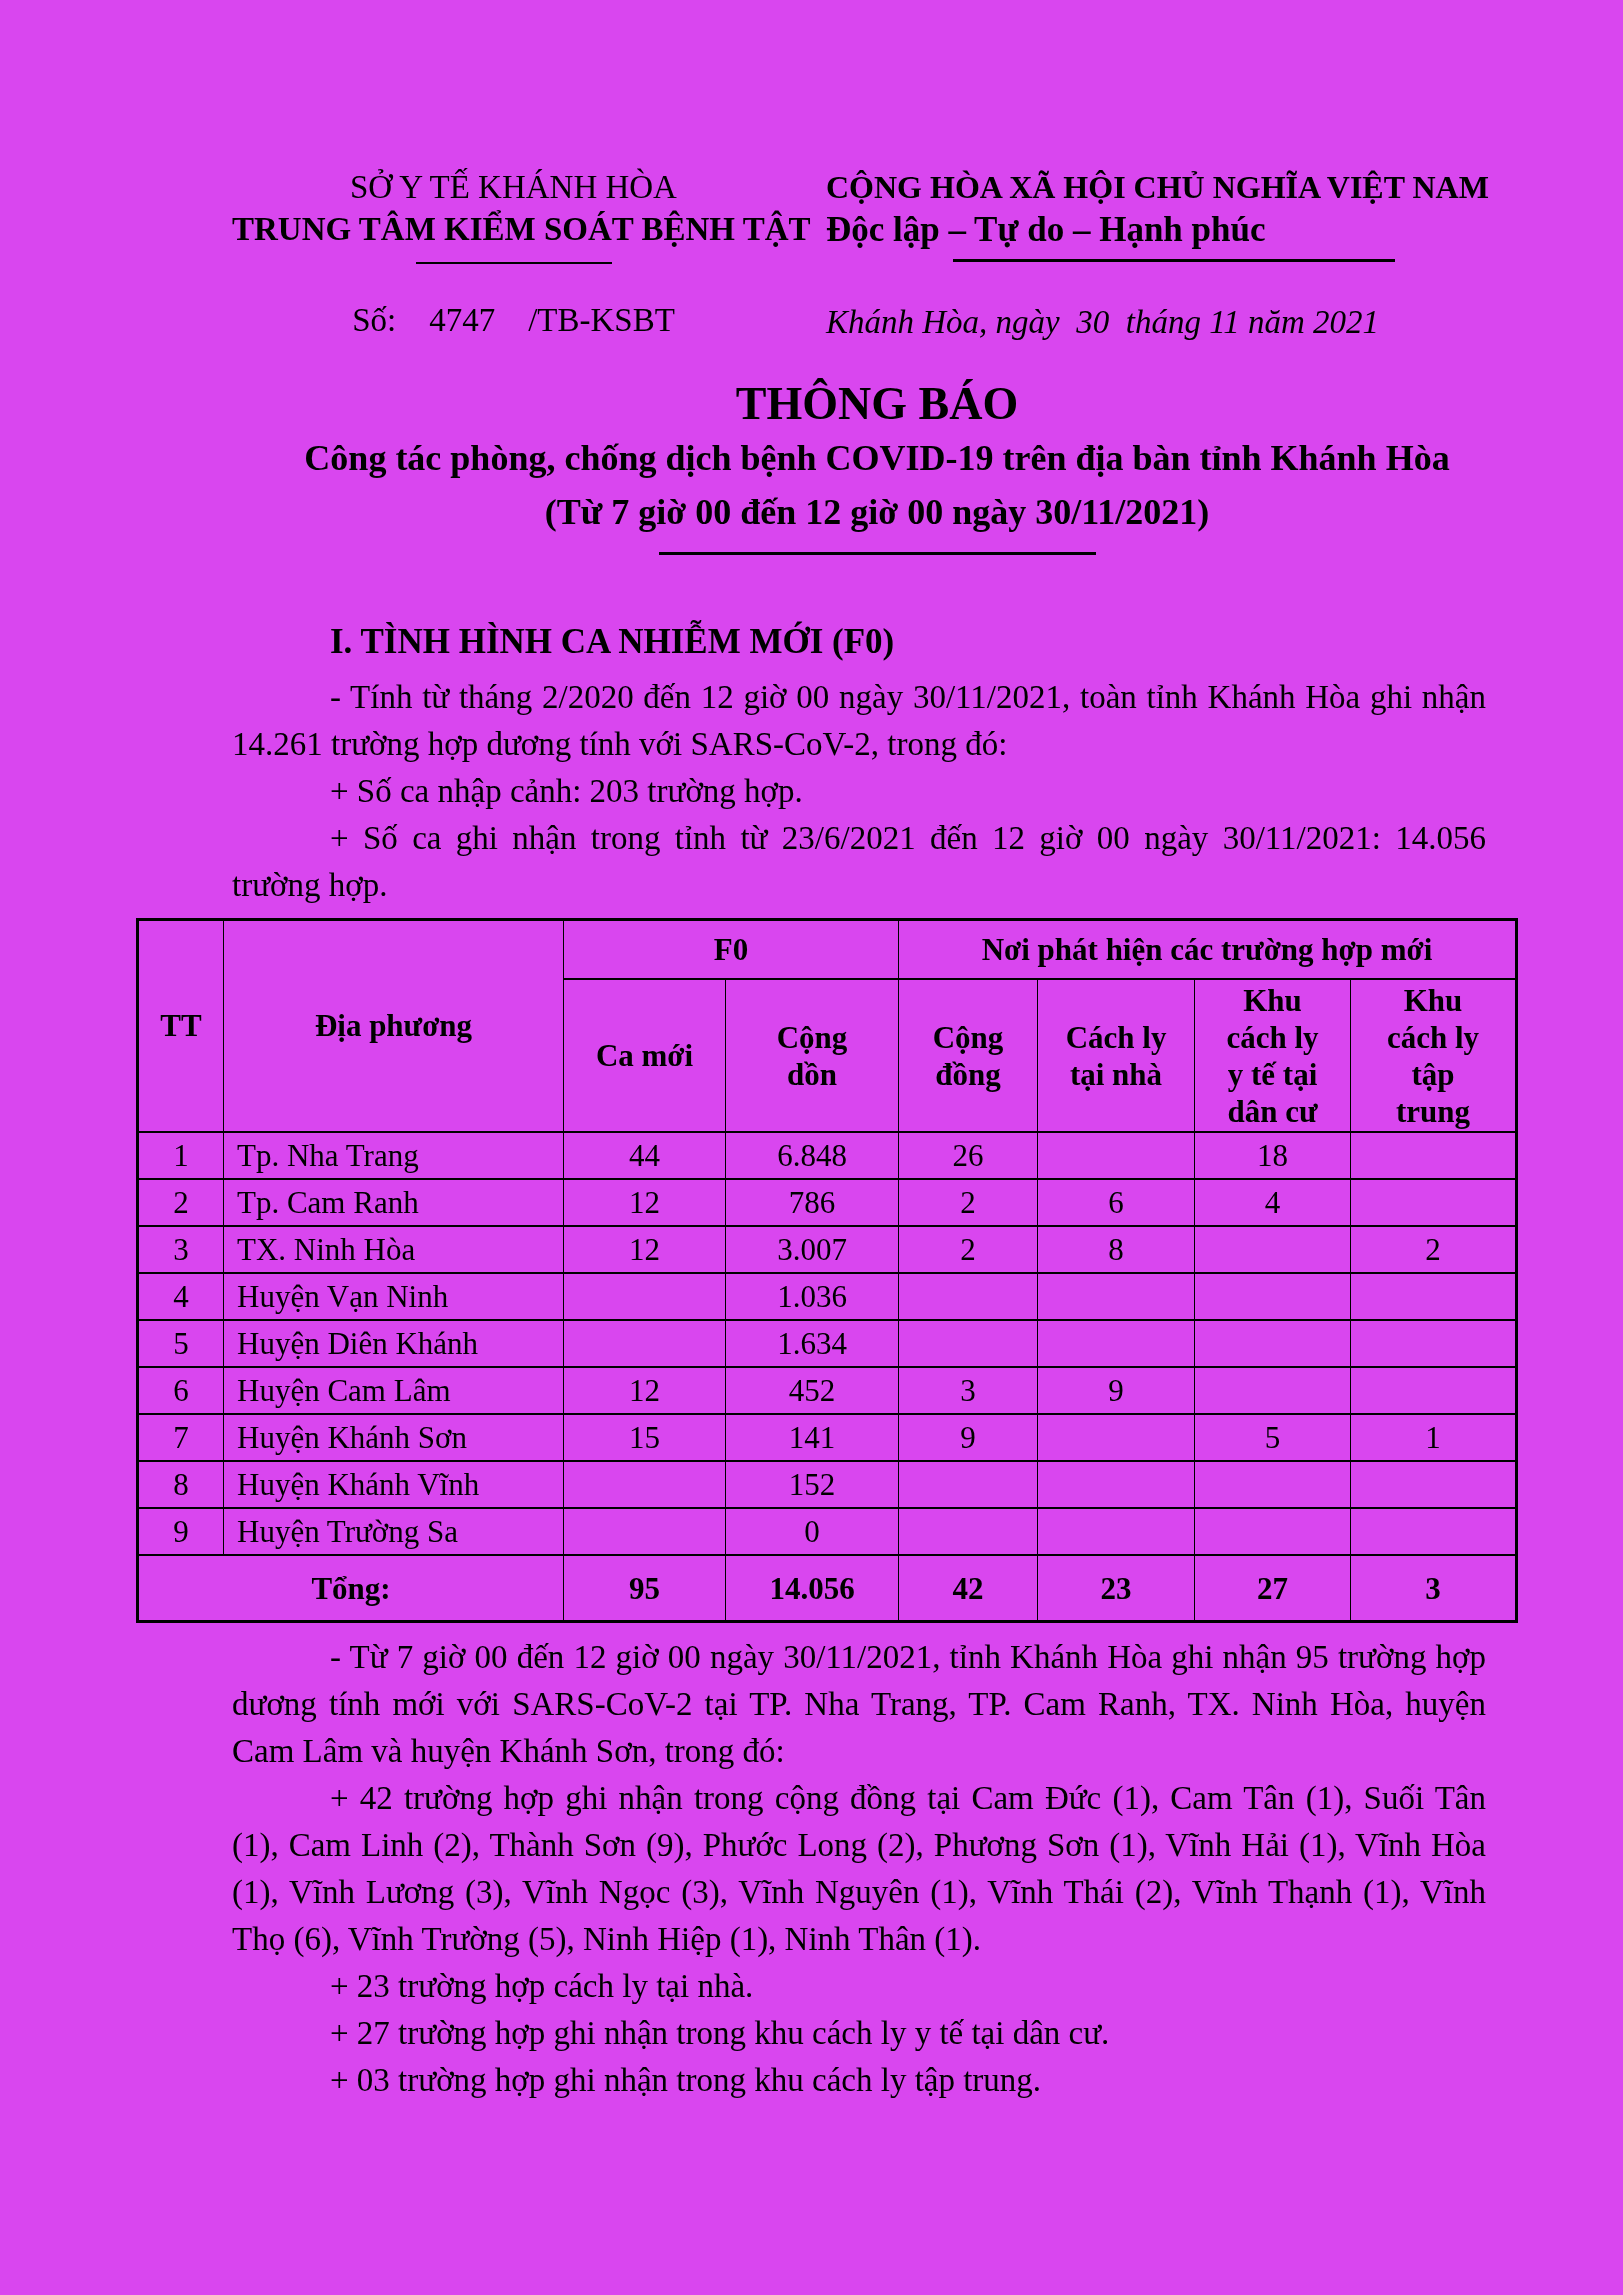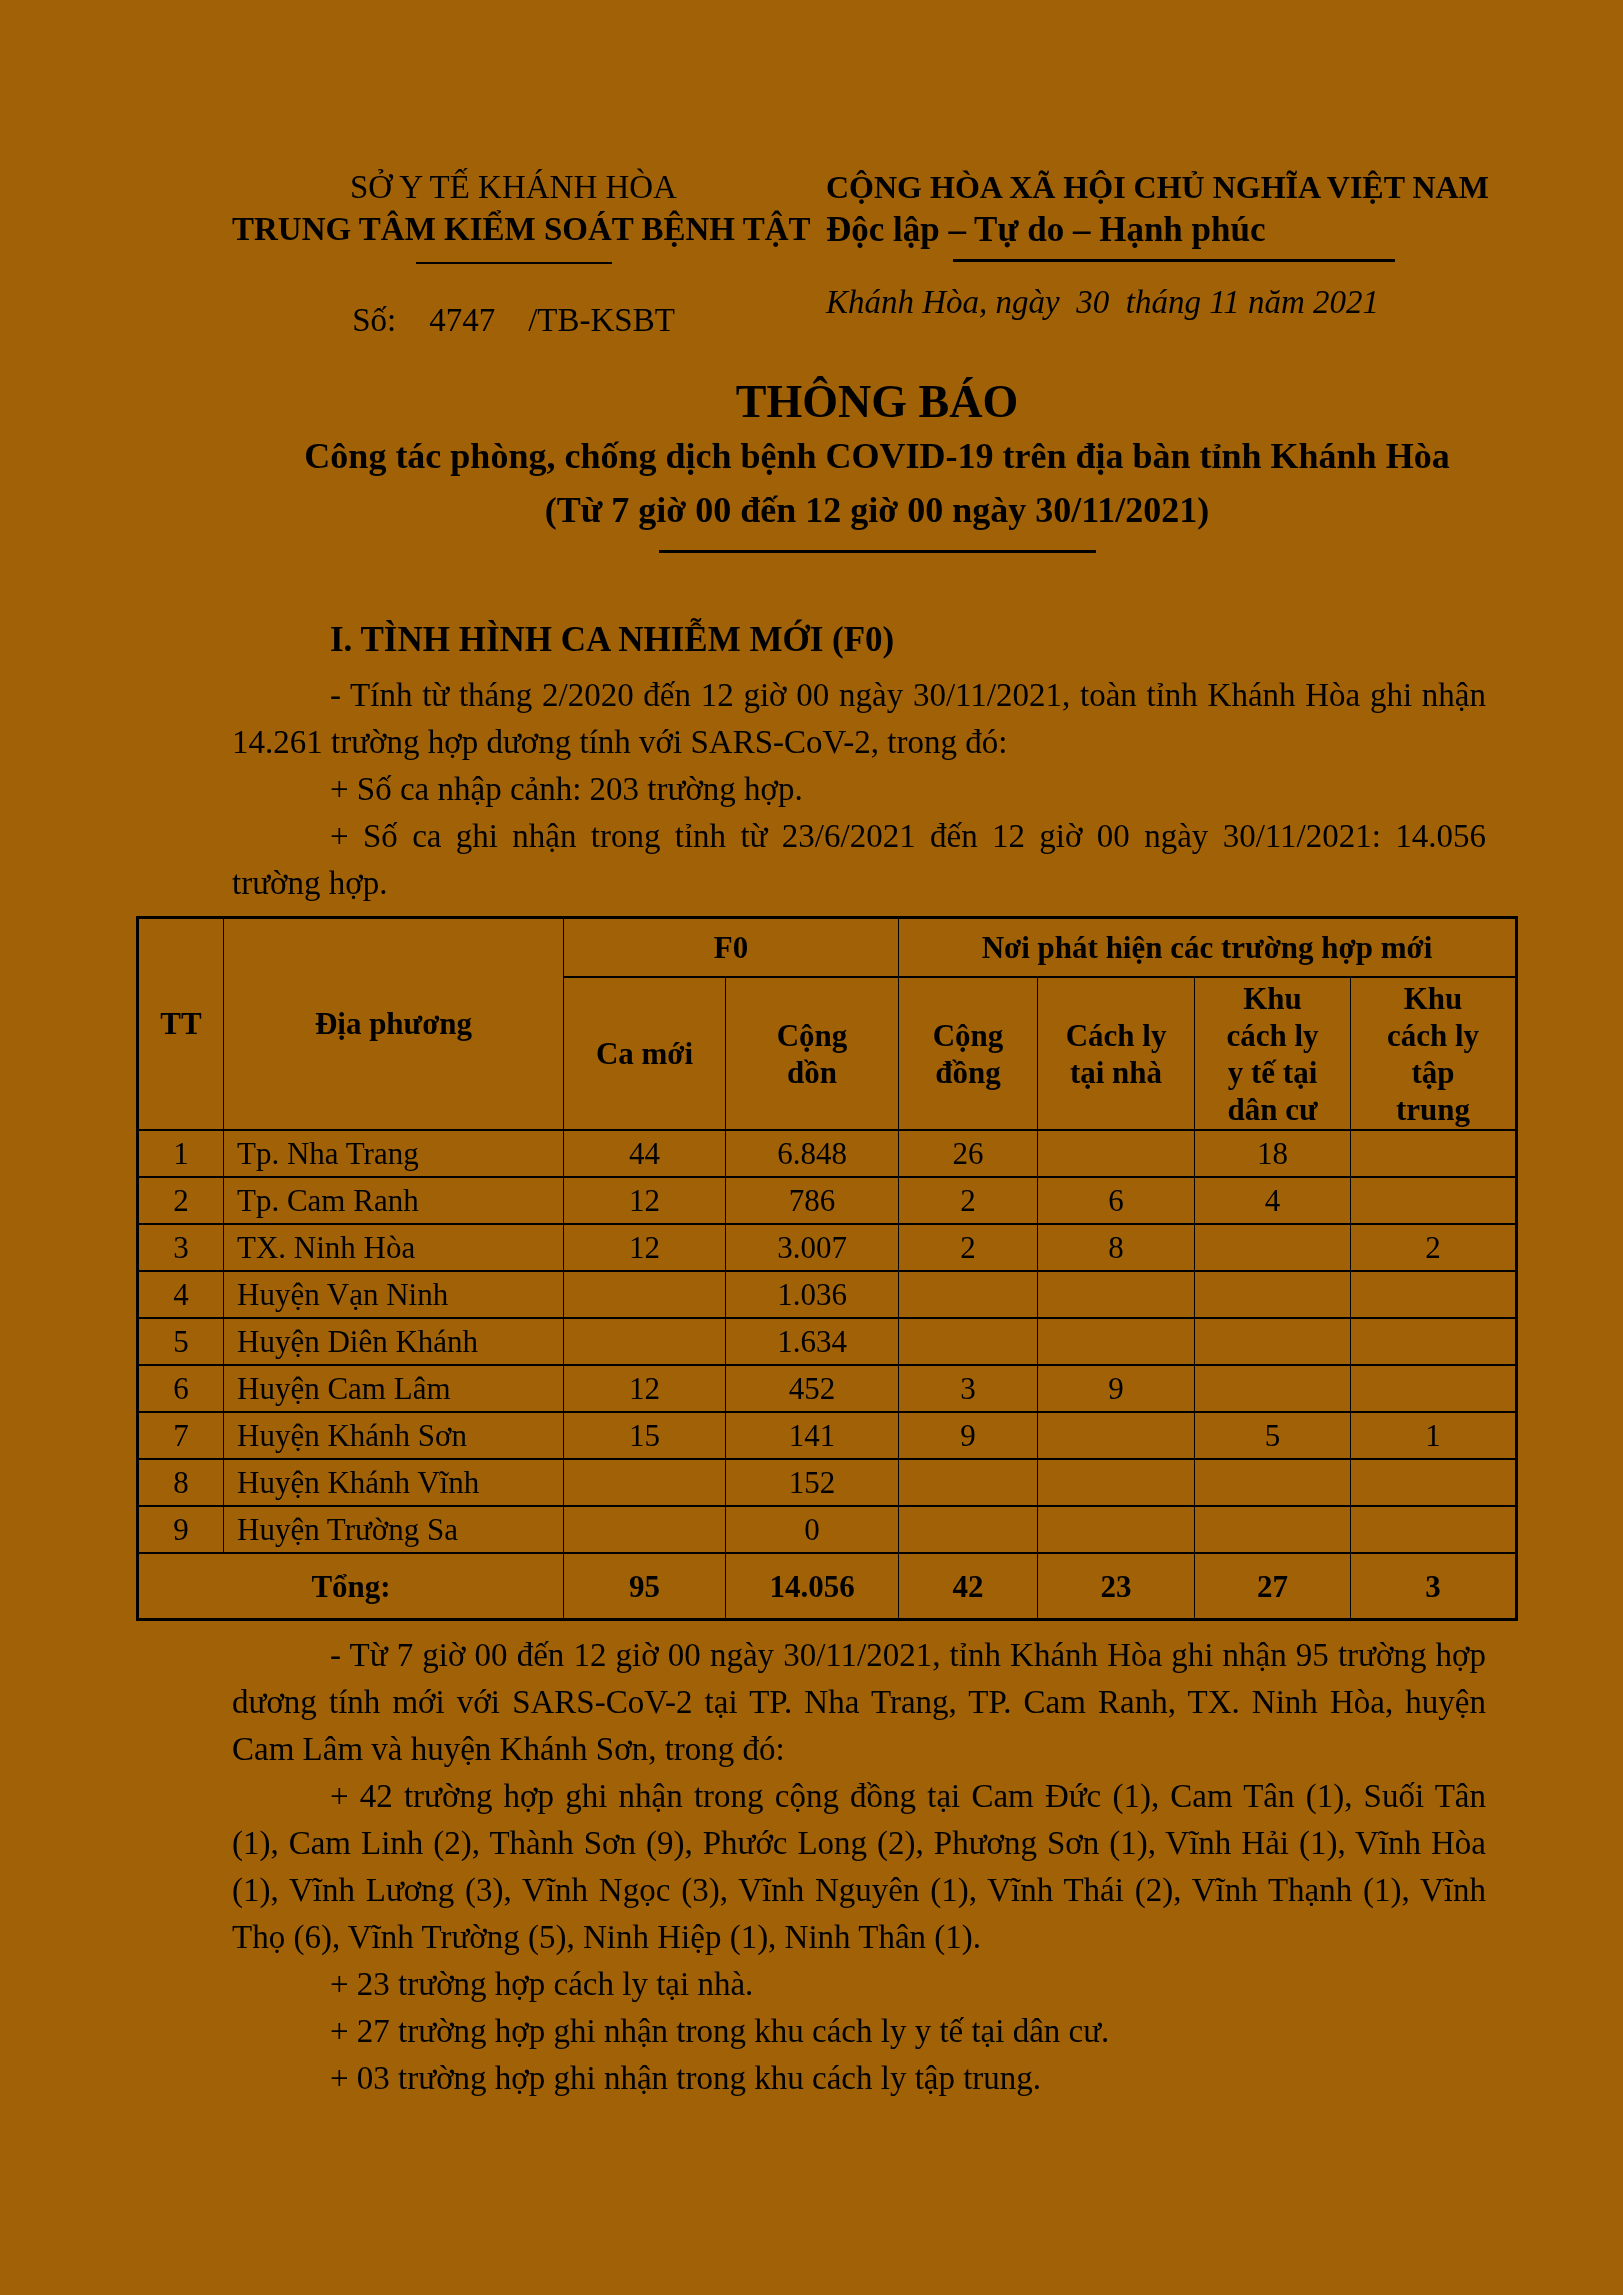--- a/index.html
+++ b/index.html
@@ -4,21 +4,21 @@
 <style>
   html, body {
     margin: 0;
     padding: 0;
     background: #ffffff;
   }
   .page {
     position: relative;
     width: 1623px;
     height: 2295px;
-    background: #a16207;
+    background: #d946ef;
     color: #000000;
     font-family: "Liberation Serif", "DejaVu Serif", serif;
     font-size: 33px;
     overflow: hidden;
     box-sizing: border-box;
     padding: 167px 101px 0 232px;
   }
   
   .doc-header {
     display: flex;
@@ -70,21 +70,21 @@
     width: 442px;
     height: 3.3px;
     margin: 7.9px auto 0 auto;
   }
   .doc-number {
     margin-top: 38px;
     font-size: 33px;
     white-space: pre-wrap;
   }
   .place-date {
-    margin-top: 22px;
+    margin-top: 42px;
     font-size: 33px;
     font-style: italic;
     white-space: pre-wrap;
   }
   
   .title-block {
     margin-top: 36px;
     text-align: center;
     font-family: Liberation Serif, serif;
   }

